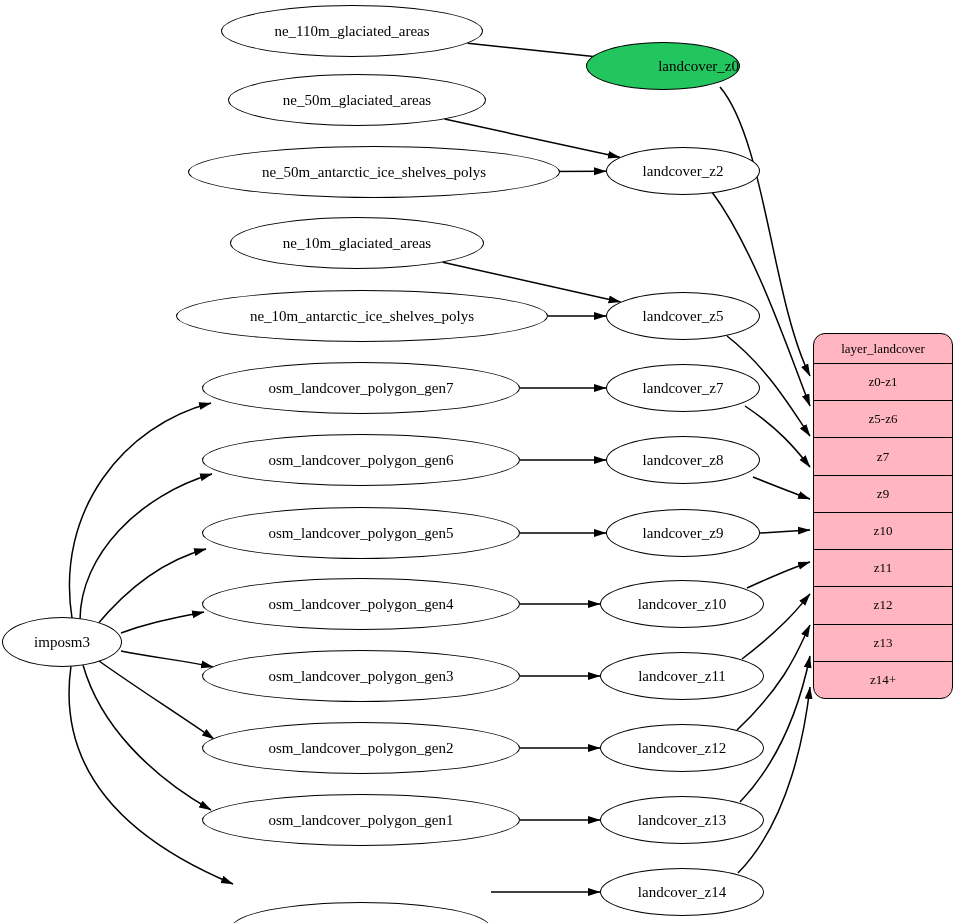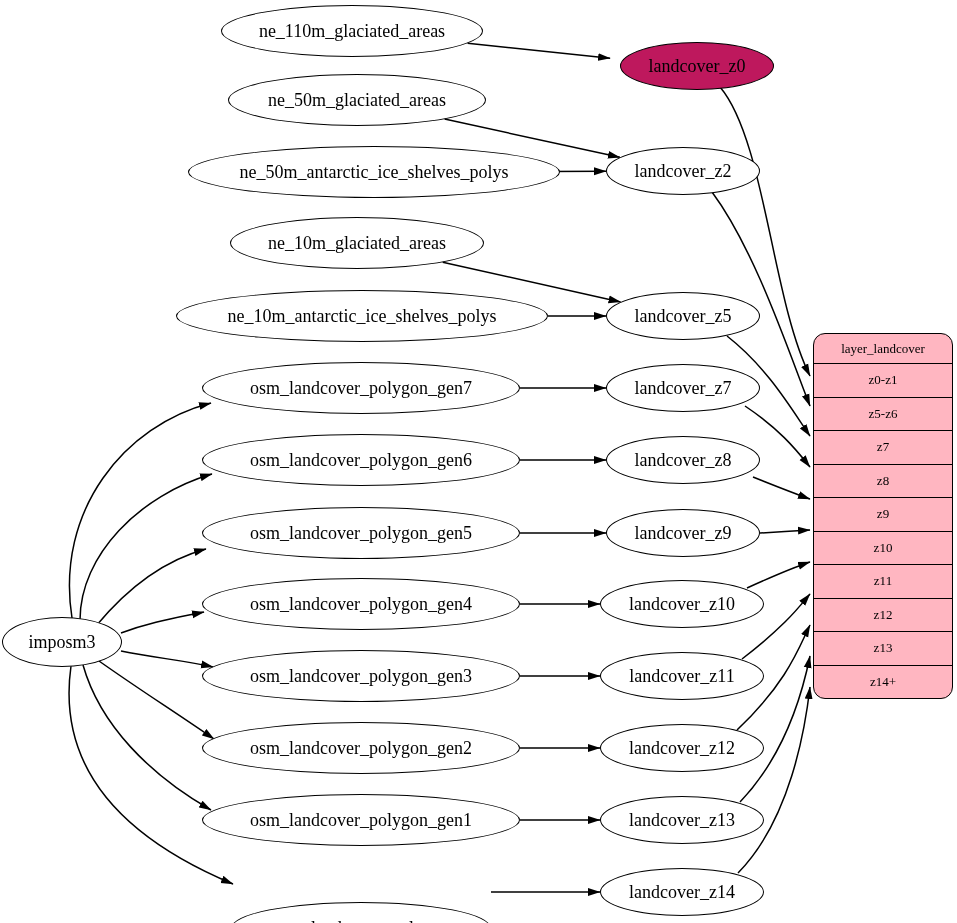--- a/index.html
+++ b/index.html
@@ -10,21 +10,21 @@
     font-family:"Liberation Serif", serif;
     overflow:hidden;
   }
   #edge-layer{position:absolute;left:0;top:0;}
   .node{
     position:absolute;
     border:1.4px solid #000;
     border-radius:50%;
     background:#ffffff;
     display:flex;align-items:center;justify-content:center;
-    font-size:18px;color:#000;
+    font-size:15px;color:#000;
     box-sizing:border-box;
     white-space:nowrap;
   }
   #record{
     position:absolute;
     box-sizing:border-box;
     border:1.5px solid #000;
     border-radius:12px;
     overflow:hidden;
     display:flex;flex-direction:column;
@@ -122,21 +122,21 @@
       </div>
       <div class="node" style="left: 202px; top: 722px; width: 318px; height: 52px; background: rgb(255, 255, 255); border-color: rgb(0, 0, 0);">
         <span>osm_landcover_polygon_gen2</span>
       </div>
       <div class="node" style="left: 202px; top: 794px; width: 318px; height: 52px; background: rgb(255, 255, 255); border-color: rgb(0, 0, 0);">
         <span>osm_landcover_polygon_gen1</span>
       </div>
       <div class="node" style="left: 231px; top: 902px; width: 260px; height: 52px; background: rgb(255, 255, 255); border-color: rgb(0, 0, 0);">
         <span>osm_landcover_polygon</span>
       </div>
-      <div class="node" style="left: 620px; top: 42px; width: 154px; height: 48px; background: #be185d; border-color: rgb(0, 0, 0);">
+      <div class="node" style="left: 586px; top: 42px; width: 154px; height: 48px; background: #22c55e; border-color: rgb(0, 0, 0); justify-content: flex-end;">
         <span>landcover_z0</span>
       </div>
       <div class="node" style="left: 606px; top: 147px; width: 154px; height: 48px; background: rgb(255, 255, 255); border-color: rgb(0, 0, 0);">
         <span>landcover_z2</span>
       </div>
       <div class="node" style="left: 606px; top: 292px; width: 154px; height: 48px; background: rgb(255, 255, 255); border-color: rgb(0, 0, 0);">
         <span>landcover_z5</span>
       </div>
       <div class="node" style="left: 606px; top: 364px; width: 154px; height: 48px; background: rgb(255, 255, 255); border-color: rgb(0, 0, 0);">
         <span>landcover_z7</span>
@@ -162,21 +162,20 @@
       <div class="node" style="left: 600px; top: 868px; width: 164px; height: 48px; background: rgb(255, 255, 255); border-color: rgb(0, 0, 0);">
         <span>landcover_z14</span>
       </div>
     </div>
 
   <div id="record" style="left: 813px; top: 333px; width: 140px; height: 366px; background: rgb(255, 182, 193);">
     <div class="record-title">layer_landcover</div>
   <div class="record-row">z0-z1</div>
       <div class="record-row">z5-z6</div>
       <div class="record-row">z7</div>
-      <div class="record-row">z8</div>
       <div class="record-row">z9</div>
       <div class="record-row">z10</div>
       <div class="record-row">z11</div>
       <div class="record-row">z12</div>
       <div class="record-row">z13</div>
       <div class="record-row">z14+</div>
     </div>
 </div>
 
 </body></html>

